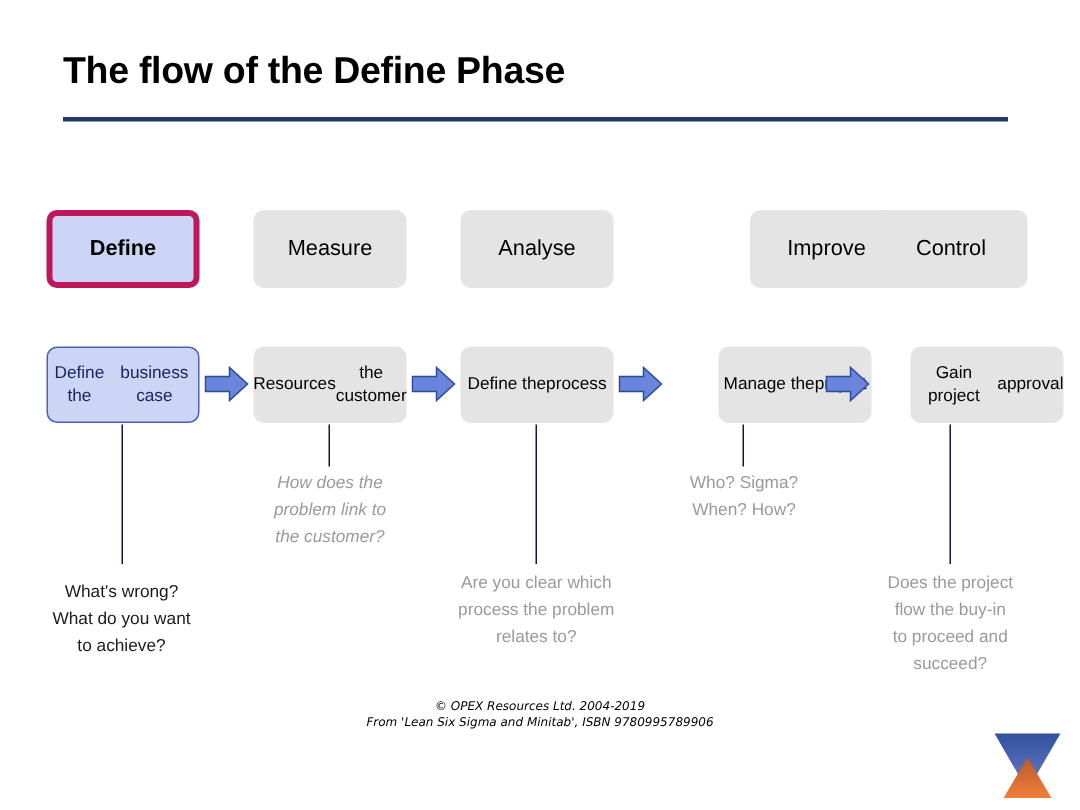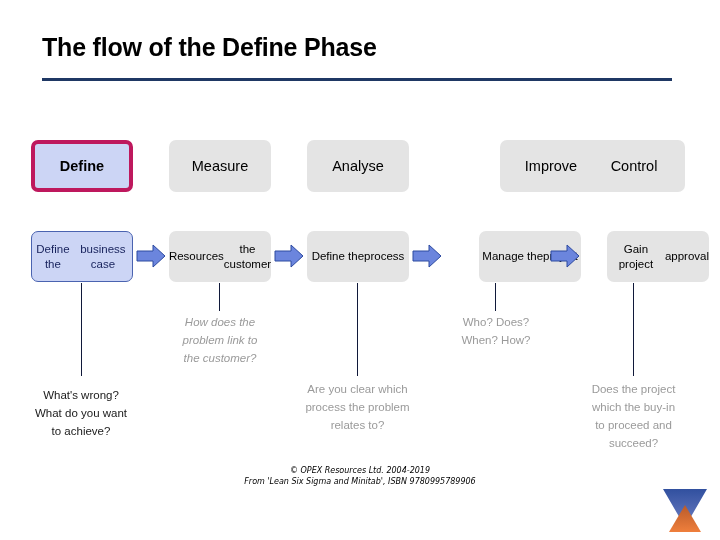--- a/index.html
+++ b/index.html
@@ -216,39 +216,39 @@
   <div class="connector short" style="left:495px;"></div>
   <div class="connector long" style="left:633px;"></div>
 
   <div class="question" style="left:155px; top:313px; width:130px;font-style:italic;">
     <div>How does the</div>
     <div>problem link to</div>
     <div>the customer?</div>
   </div>
 
   <div class="question" style="left:431px; top:313px; width:130px;">
-    <div>Who? Does?</div>
+    <div>Who? Sigma?</div>
     <div>When? How?</div>
   </div>
 
   <div class="question dark" style="left:11px; top:386px; width:140px;">
     <div>What's wrong?</div>
     <div>What do you want</div>
     <div>to achieve?</div>
   </div>
 
   <div class="question" style="left:285px; top:380px; width:145px;">
     <div>Are you clear which</div>
     <div>process the problem</div>
     <div>relates to?</div>
   </div>
 
   <div class="question" style="left:566px; top:380px; width:135px;">
     <div>Does the project</div>
-    <div>which the buy-in</div>
+    <div>flow the buy-in</div>
     <div>to proceed and</div>
     <div>succeed?</div>
   </div>
 
   <div id="footer">
     <div>© OPEX Resources Ltd. 2004-2019</div>
     <div>From 'Lean Six Sigma and Minitab', ISBN 9780995789906</div>
   </div>
 
   <svg id="logo" viewBox="0 0 48 47">

